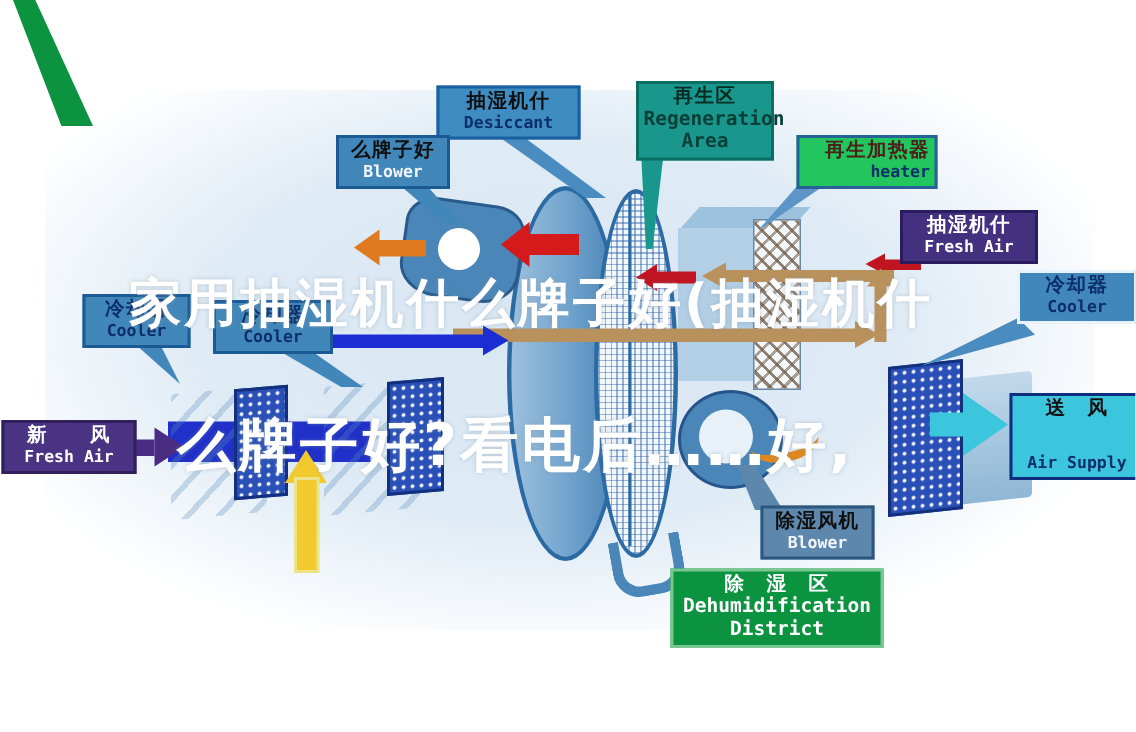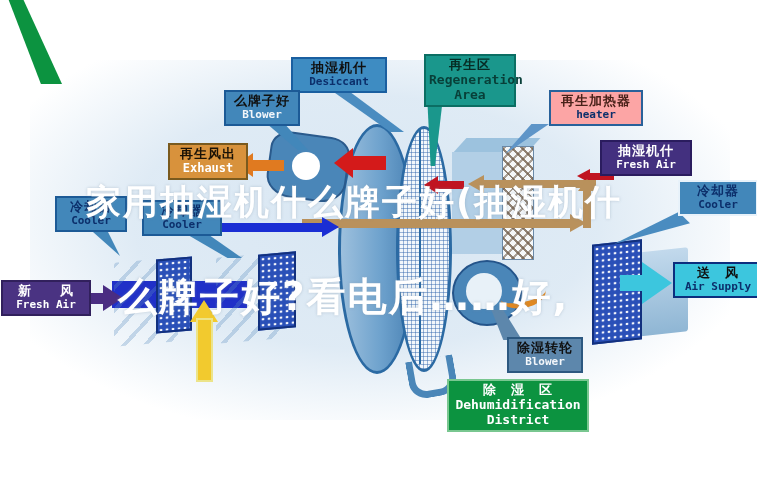--- a/index.html
+++ b/index.html
@@ -11,35 +11,35 @@
         background:radial-gradient(ellipse at 48% 45%, #d9e7f3 0%, rgba(217,231,243,.85) 45%, rgba(255,255,255,0) 78%);}
 
   
   .lb{position:absolute;z-index:6;border:2px solid;text-align:center;padding:2px 3px;line-height:1.15;}
   .lb .zh{font-weight:bold;font-size:13px;letter-spacing:1px;white-space:nowrap;}
   .lb .en{font-family:"DejaVu Sans Mono",monospace;font-weight:bold;font-size:11px;}
   #lb-desiccant{left:291px;top:57px;width:86px;background:#3e8cc2;border-color:#1a5fa0;color:#101010;}
   #lb-desiccant .en{color:#0c2f6b;}
   #lb-regen-area{left:424px;top:54px;width:82px;background:#1a978c;border-color:#0b6e63;color:#062c24;}
   #lb-regen-area .en{color:#083f38;font-size:13px;}
-  #lb-heater{left:549px;top:90px;width:84px;background:#fca5a5;border-color:#28619a;color:#4a221a;}
+  #lb-heater{left:531px;top:90px;width:84px;background:#22c55e;border-color:#28619a;color:#4a221a;text-align:right;}
   #lb-heater .en{color:#0c2f6b;}
   #lb-regen-blower{left:224px;top:90px;width:66px;background:#4287ba;border-color:#1c5a96;color:#101010;}
   #lb-regen-blower .en{color:#f2f6fa;}
   #lb-exhaust{left:168px;top:143px;width:70px;background:#d8923c;border-color:#7a5a1e;color:#1a1206;}
   #lb-exhaust .en{color:#ffffff;font-size:12px;}
   #lb-regen-fresh{left:600px;top:140px;width:82px;background:#43307f;border-color:#2a1c5e;color:#ffffff;}
   #lb-regen-fresh .en{color:#ffffff;}
   #lb-cooler-l1{left:55px;top:196px;width:62px;background:#4287ba;border-color:#1c5a96;color:#0c2f6b;}
   #lb-cooler-l2{left:142px;top:200px;width:70px;background:#4287ba;border-color:#1c5a96;color:#0c2f6b;}
   #lb-cooler-r{left:678px;top:180px;width:70px;background:#4287ba;border-color:#e8f2fa;color:#0c2f6b;}
   .lb .en{white-space:normal;}
   #lb-fresh-air{left:1px;top:280px;width:80px;background:#4a3382;border-color:#31205c;color:#ffffff;}
   #lb-air-supply{left:673px;top:262px;width:80px;background:#3cc6de;border-color:#0c2e7e;color:#101010;}
-  #lb-air-supply .en{color:#0c2f6b;}
+  #lb-air-supply .en{color:#0c2f6b;margin-top:22px;}
   #lb-dehum-blower{left:507px;top:337px;width:66px;background:#5d87ac;border-color:#2c5880;color:#101010;}
   #lb-dehum-blower .en{color:#f2f6fa;}
   #lb-dehum-district{left:447px;top:379px;width:132px;background:#0c9340;border-color:#79c790;color:#ffffff;}
   #lb-dehum-district .en{font-size:13px;}
   #lb-back-wind{left:163px;top:379px;width:78px;background:#f2da3e;border-color:#77711e;color:#101010;}
 
   
   .lead{position:absolute;z-index:4;}
   #ld-desiccant{left:328px;top:88px;width:76px;height:44px;background:#4a8cc0;
     clip-path:polygon(0 0,22% 0,100% 100%,82% 100%);}
@@ -255,24 +255,20 @@
     <div class="en">Regeneration Area</div>
   </div>
   <div class="lb" id="lb-heater">
     <div class="zh">再生加热器</div>
     <div class="en">heater</div>
   </div>
   <div class="lb" id="lb-regen-blower">
     <div class="zh">么牌子好</div>
     <div class="en">Blower</div>
   </div>
-  <div class="lb" id="lb-exhaust">
-    <div class="zh">再生风出</div>
-    <div class="en">Exhaust</div>
-  </div>
   <div class="lb" id="lb-regen-fresh">
     <div class="zh">抽湿机什</div>
     <div class="en">Fresh Air</div>
   </div>
   <div class="lb" id="lb-cooler-l1">
     <div class="zh">冷却器</div>
     <div class="en">Cooler</div>
   </div>
   <div class="lb" id="lb-cooler-l2">
     <div class="zh">冷却器</div>
@@ -284,21 +280,21 @@
   </div>
   <div class="lb" id="lb-fresh-air">
     <div class="zh">新　　风</div>
     <div class="en">Fresh Air</div>
   </div>
   <div class="lb" id="lb-air-supply">
     <div class="zh">送　风</div>
     <div class="en">Air Supply</div>
   </div>
   <div class="lb" id="lb-dehum-blower">
-    <div class="zh">除湿转轮</div>
+    <div class="zh">除湿风机</div>
     <div class="en">Blower</div>
   </div>
   <div class="lb" id="lb-dehum-district">
     <div class="zh">除　湿　区</div>
     <div class="en">Dehumidification District</div>
   </div>
 
   <div class="overlay" id="ov1">家用抽湿机什么牌子好(抽湿机什</div>
   <div class="overlay" id="ov2">么牌子好?看电后……好,</div>
 

